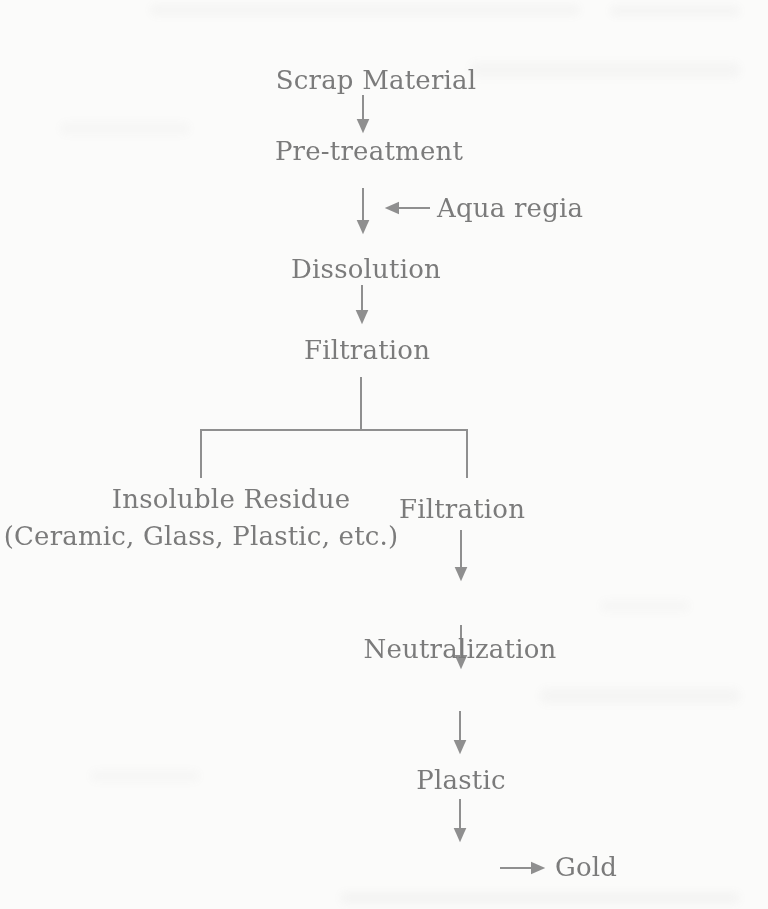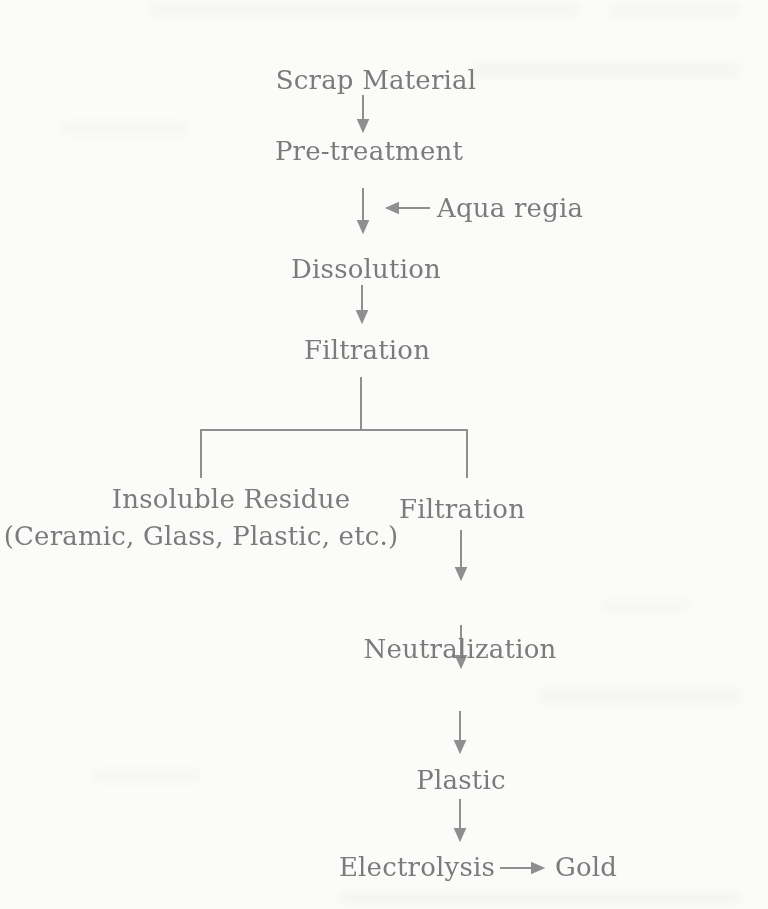--- a/index.html
+++ b/index.html
@@ -88,16 +88,15 @@
   <div class="annotation" style="left:437px; top:208px;">Aqua regia</div>
   <div class="node" style="left:366px; top:264px;margin-top:6px;">Dissolution</div>
   <div class="node" style="left:367px; top:351px;">Filtration</div>
 
   <div class="node" style="left:209px; top:500px;margin-left:22px;">Insoluble Residue</div>
   <div class="node" style="left:201px; top:537px;">(Ceramic, Glass, Plastic, etc.)</div>
 
   <div class="node" style="left:462px; top:510px;">Filtration</div>
   <div class="node" style="left:460px; top:605px;margin-top:45px;">Neutralization</div>
   <div class="node" style="left:461px; top:781px;">Plastic</div>
-  <div class="node" style="left:417px; top:868px;">Electrolysis</div>
   <div class="node" style="left:586px; top:868px;">Gold</div>
 
 </div>
 
 </body></html>

